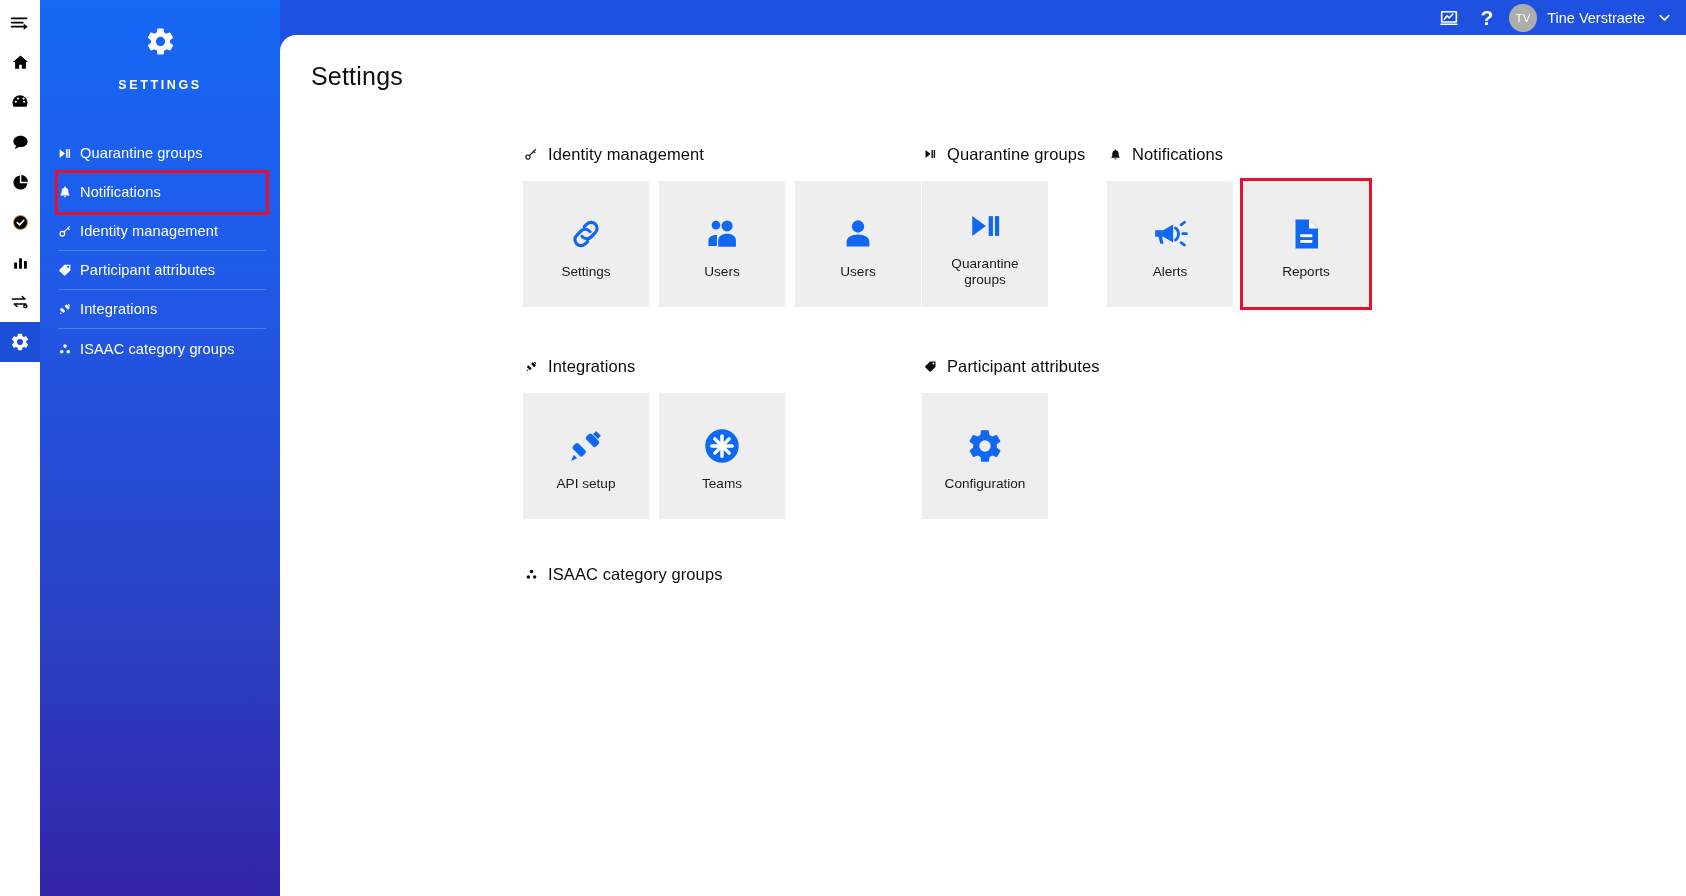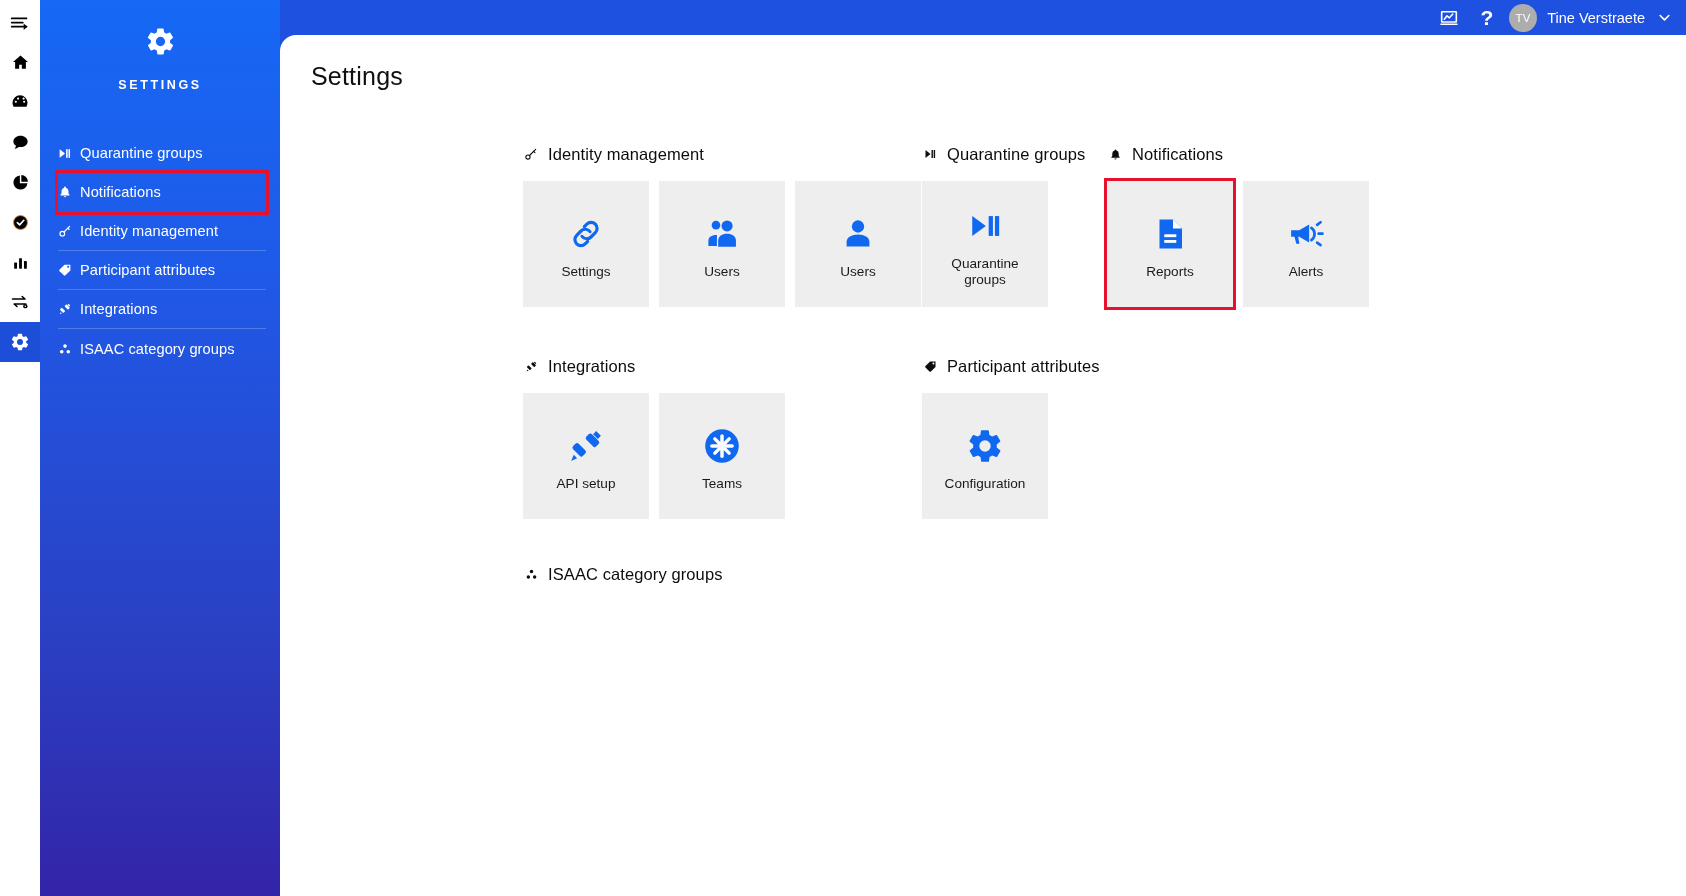--- a/index.html
+++ b/index.html
@@ -531,43 +531,43 @@
               <span class="sec-icon">
                 <svg width="13" height="13" viewBox="0 0 24 24" fill="currentColor">
                   <path d="M12 2.6a1.6 1.6 0 0 0-1.6 1.6v.6A6 6 0 0 0 6 10.6v4.1l-1.7 2.2a.6.6 0 0 0 .47.97h14.46a.6.6 0 0 0 .47-.97L18 14.7v-4.1a6 6 0 0 0-4.4-5.8v-.6A1.6 1.6 0 0 0 12 2.6z"></path>
                   <path d="M9.7 19.4a2.4 2.4 0 0 0 4.6 0z"></path>
                 </svg>
               </span>
               <span class="section-title">Notifications</span>
             </div>
             <div class="card-grid">
 
-              <div class="card highlighted">
-                <span class="card-icon">
-                  <svg width="36" height="42" viewBox="0 0 24 24" fill="currentColor">
-                    <path d="M5 2.4h9l6 6v13.2H5z"></path>
-                    <path d="M14 2.4v6h6z" fill="#ffffff"></path>
-                    <rect x="8.2" y="12.2" width="8" height="1.9" fill="#ffffff"></rect>
-                    <rect x="8.2" y="16" width="8" height="1.9" fill="#ffffff"></rect>
-                  </svg>
-                </span>
-                <span class="card-label">Reports</span>
-              </div>
-
               <div class="card">
                 <span class="card-icon">
                   <svg width="40" height="38" viewBox="0 0 24 24" fill="currentColor">
                     <path d="M2.6 9.6v4.2h2.1l1.2 4.4h2l-.9-4.4h.7l6.3 3.6V6L7.7 9.6z"></path>
                     <path d="M15.4 8.2a4.6 4.6 0 0 1 0 7.6" fill="none" stroke="currentColor" stroke-width="1.7" stroke-linecap="round"></path>
                     <line x1="19" y1="6.2" x2="21.2" y2="4.6" stroke="currentColor" stroke-width="1.7" stroke-linecap="round"></line>
                     <line x1="20" y1="11.8" x2="22.4" y2="11.8" stroke="currentColor" stroke-width="1.7" stroke-linecap="round"></line>
                     <line x1="19" y1="17.4" x2="21.2" y2="19" stroke="currentColor" stroke-width="1.7" stroke-linecap="round"></line>
                   </svg>
                 </span>
                 <span class="card-label">Alerts</span>
+              </div>
+
+              <div class="card highlighted">
+                <span class="card-icon">
+                  <svg width="36" height="42" viewBox="0 0 24 24" fill="currentColor">
+                    <path d="M5 2.4h9l6 6v13.2H5z"></path>
+                    <path d="M14 2.4v6h6z" fill="#ffffff"></path>
+                    <rect x="8.2" y="12.2" width="8" height="1.9" fill="#ffffff"></rect>
+                    <rect x="8.2" y="16" width="8" height="1.9" fill="#ffffff"></rect>
+                  </svg>
+                </span>
+                <span class="card-label">Reports</span>
               </div>
 
             </div>
           </div>
         </div>
 
         <div class="row-gap"></div>
 
         <div class="section-row">
 

